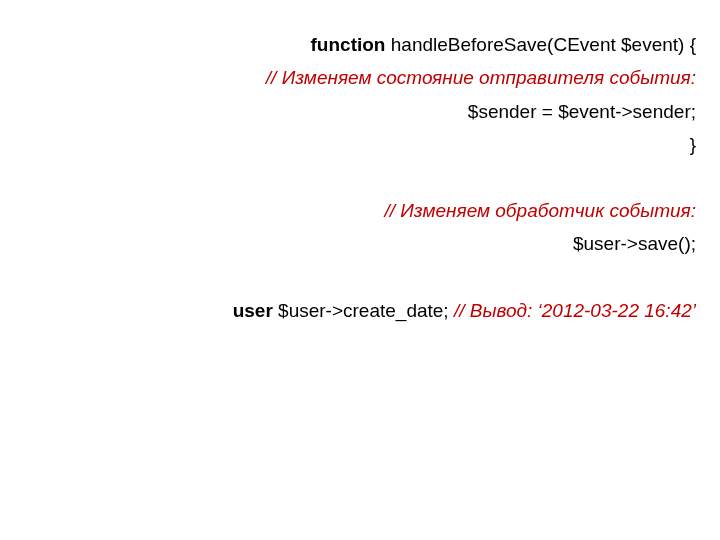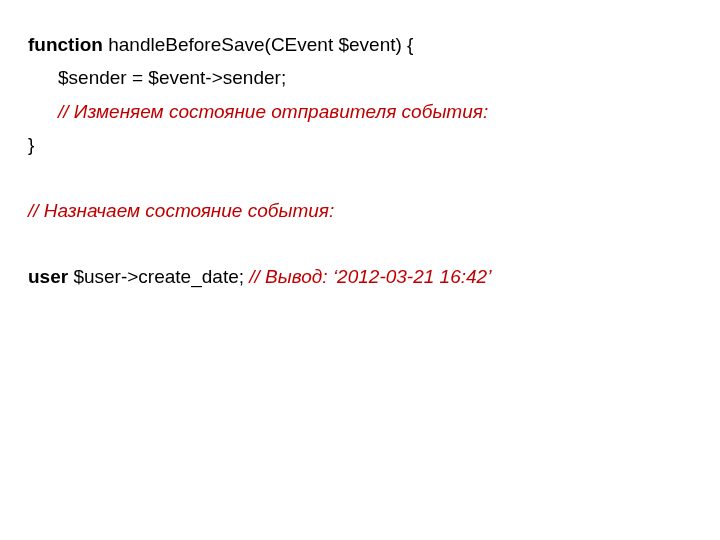--- a/index.html
+++ b/index.html
@@ -11,49 +11,51 @@
     font-family: Arial, Helvetica, sans-serif;
   }
   .page {
     box-sizing: border-box;
     width: 720px;
     height: 540px;
     padding: 28px 24px 24px 28px;
     font-size: 19px;
     line-height: 1.75;
     color: #000000;
+    text-align: right;
   }
   .line { white-space: pre; }
   .indent { padding-left: 30px; }
   .bold { font-weight: bold; }
   .comment {
     color: #c00000;
     font-style: italic;
   }
   .spacer { height: 33px; }
 </style>
 </head>
 <body>
 
 <div class="page">
 
   <div class="line"><span class="bold">function</span><span> handleBeforeSave(CEvent $event) {</span></div>
 
+  <div class="line indent"><span class="comment">// Изменяем состояние отправителя события:</span></div>
+
   <div class="line indent"><span>$sender = $event-&gt;sender;</span></div>
-
-  <div class="line indent"><span class="comment">// Изменяем состояние отправителя события:</span></div>
 
 
   <div class="line"><span>}</span></div>
 
   <div class="spacer"></div>
 
 
-  <div class="line"><span class="comment">// Назначаем состояние события:</span></div>
+  <div class="line"><span class="comment">// Изменяем обработчик события:</span></div>
 
 
 
+  <div class="line"><span>$user-&gt;save();</span></div>
 
   <div class="spacer"></div>
 
-  <div class="line"><span class="bold">user</span><span> $user-&gt;create_date; </span><span class="comment">// Вывод: ‘2012-03-21 16:42’</span></div>
+  <div class="line"><span class="bold">user</span><span> $user-&gt;create_date; </span><span class="comment">// Вывод: ‘2012-03-22 16:42’</span></div>
 
 </div>
 
 </body></html>

